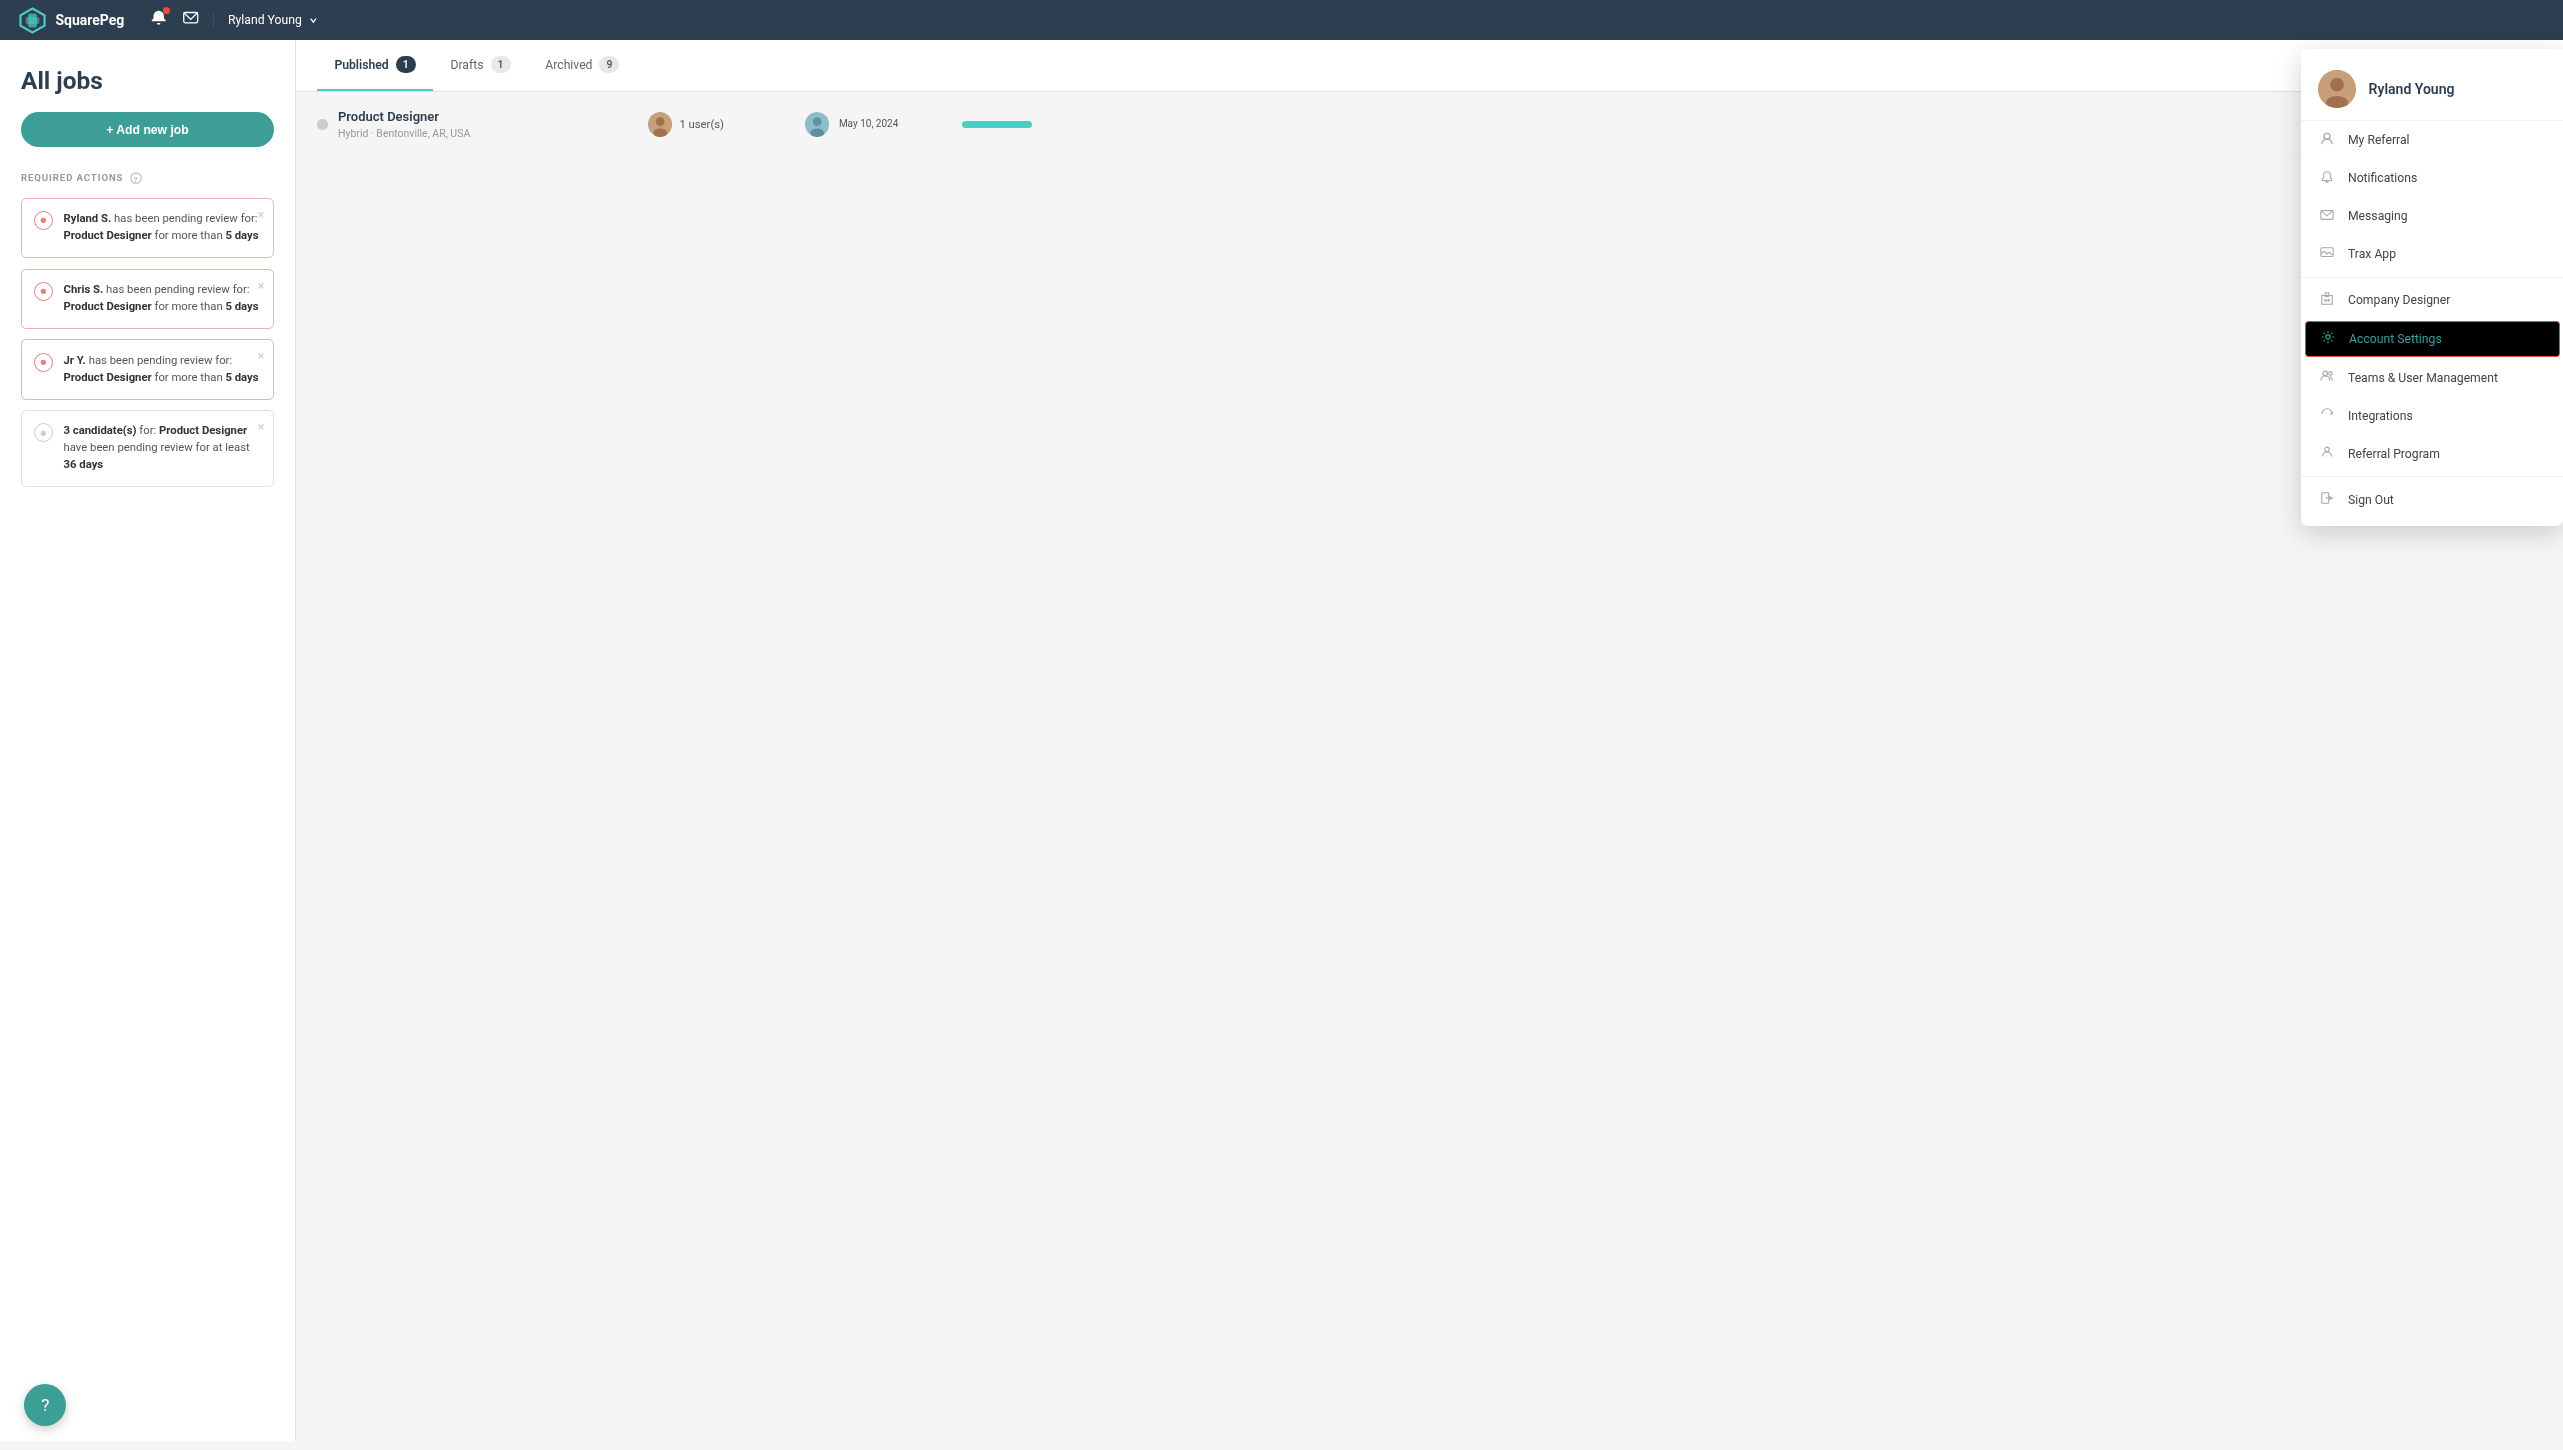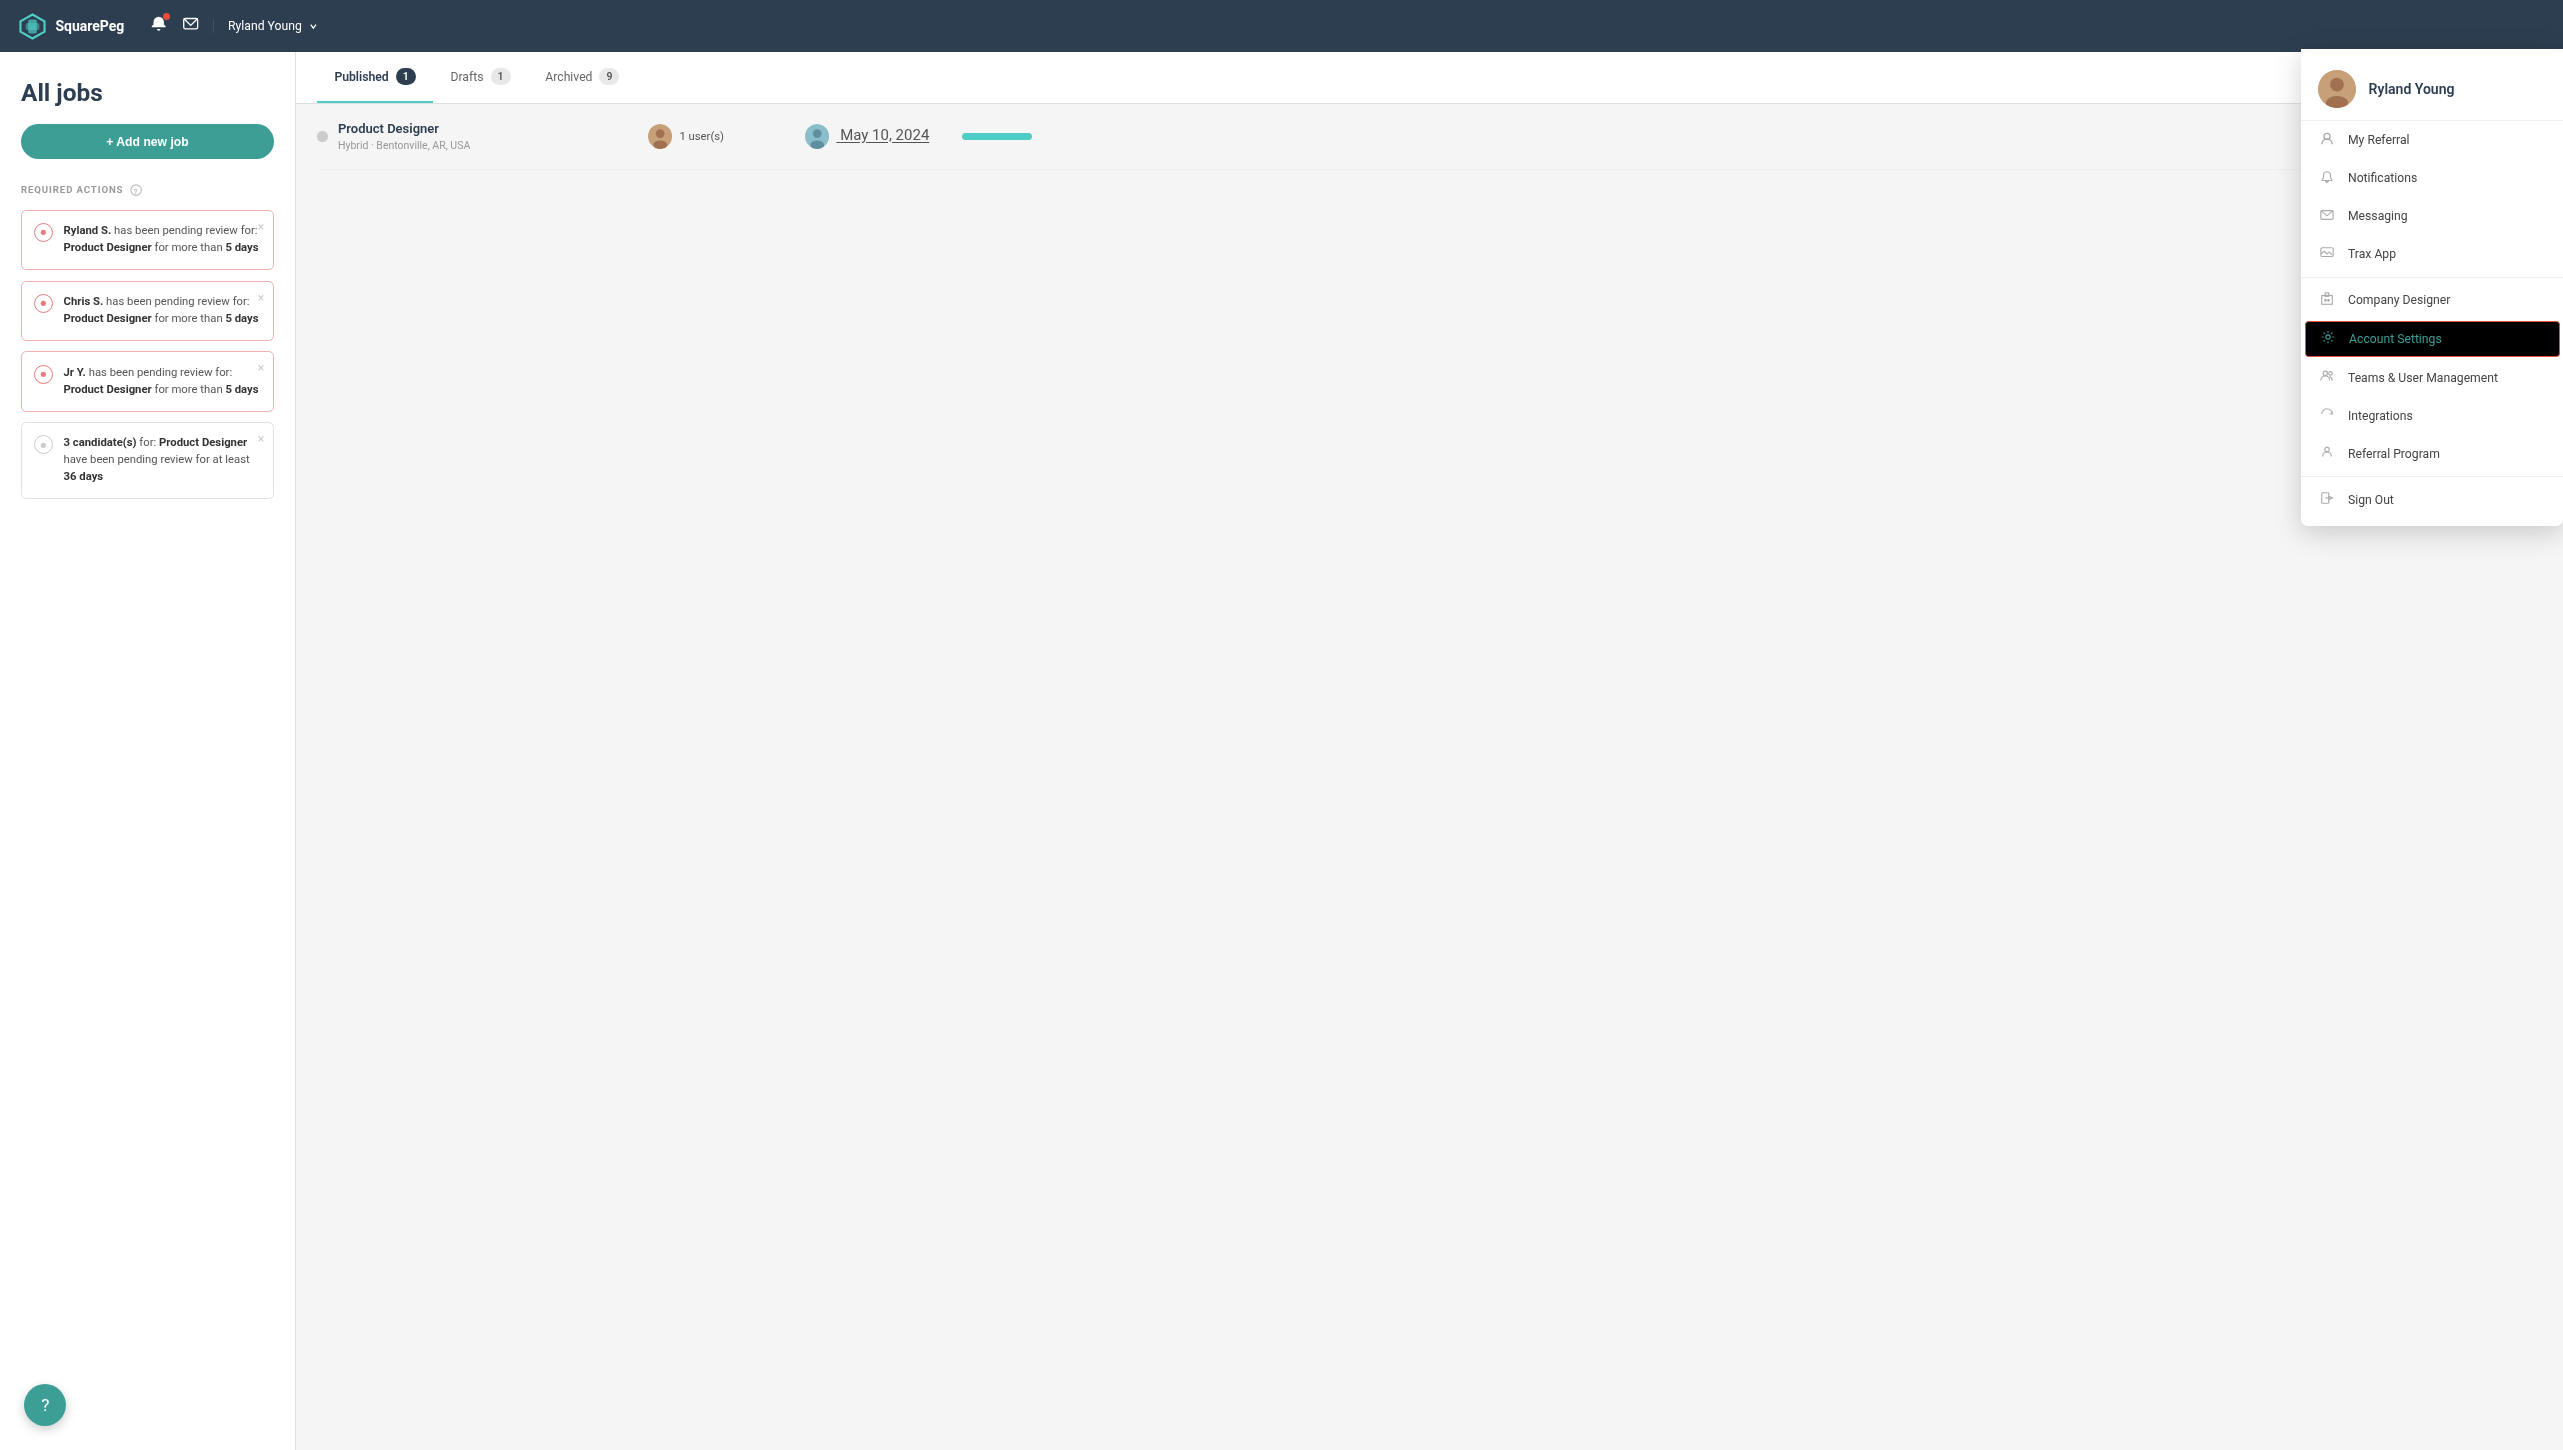--- a/index.html
+++ b/index.html
@@ -1,21 +1,21 @@
 <!DOCTYPE html>
 <html style="font-size:14px"><head>
   <meta charset="utf-8">
   <style>
     * { box-sizing: border-box; margin: 0; padding: 0; }
     body { font-family: -apple-system, BlinkMacSystemFont, 'Segoe UI', Roboto, sans-serif; background: #f5f5f5; overflow: hidden; }
 
     
     .navbar {
       background: #2c3e50;
-      height: 52px;
+      height: 40px;
       display: flex;
       align-items: center;
       padding: 0 17.4px;
       position: relative;
       z-index: 100;
     }
     .navbar-logo {
       display: flex;
       align-items: center;
       gap: 7px;
@@ -233,21 +233,21 @@
       border-radius: 50%;
       background: #ccc;
       margin-right: 10.5px;
       flex-shrink: 0;
     }
     .row-title-cell { width: 331px; display: flex; align-items: center; }
     .job-info .job-title { font-size: 13px; font-weight: 600; color: #2c3e50; }
     .job-info .job-meta { font-size: 10.5px; color: #999; margin-top: 2.6px; }
     .col-reviewers-val { width: 157px; display: flex; align-items: center; gap: 7px; font-size: 11.3px; color: #555; }
     .reviewer-avatar { width: 24.4px; height: 24.4px; border-radius: 50%; overflow: hidden; background: #ddd; }
-    .col-updated-val { width: 157px; font-size: 15px; color: #555; text-decoration: underline; }
+    .col-updated-val { width: 157px; font-size: 10px; color: #555; }
     .col-status-val { width: 105px; }
     .status-bar { height: 7px; width: 70px; background: #4ecdc4; border-radius: 3.5px; }
 
     
     .dropdown-overlay {
       position: fixed;
       top: 49px;
       right: 0;
       width: 262px;
       background: white;

